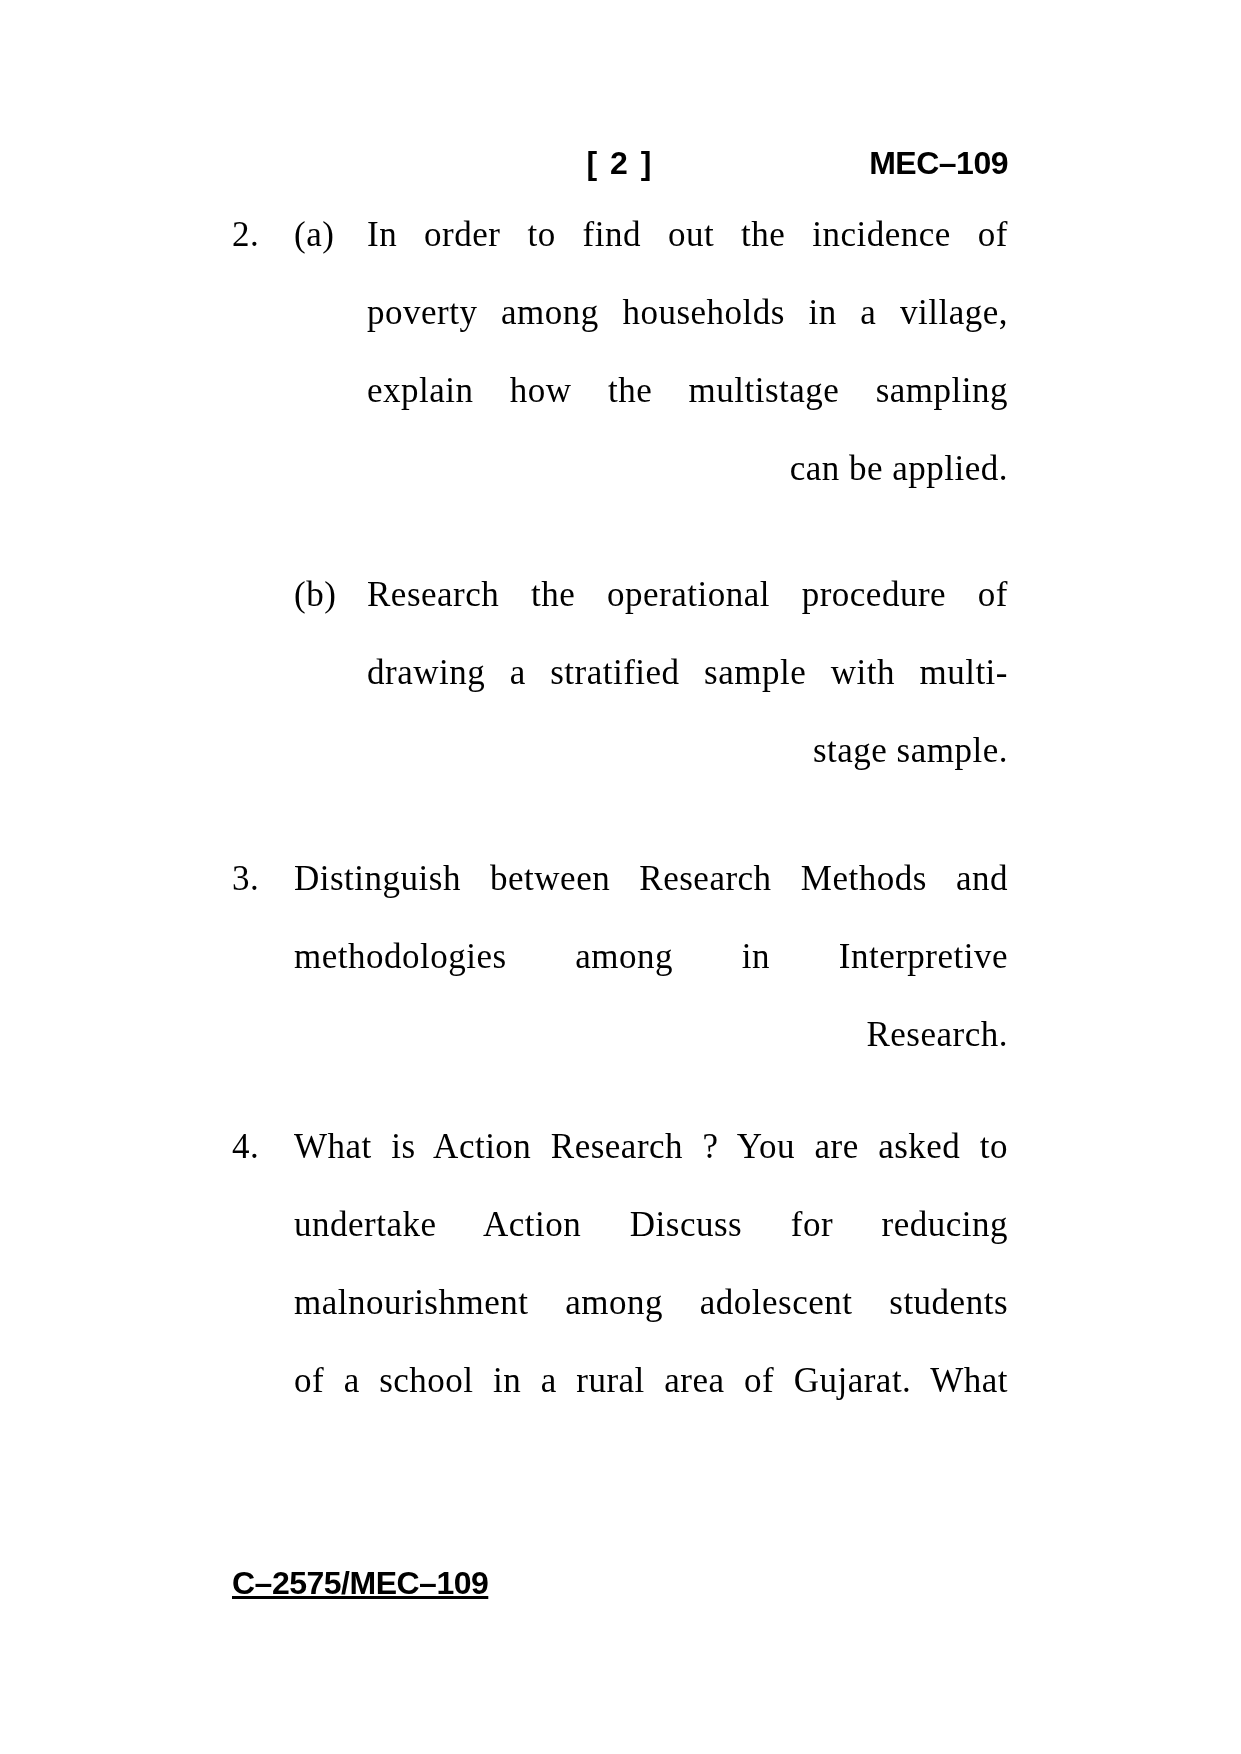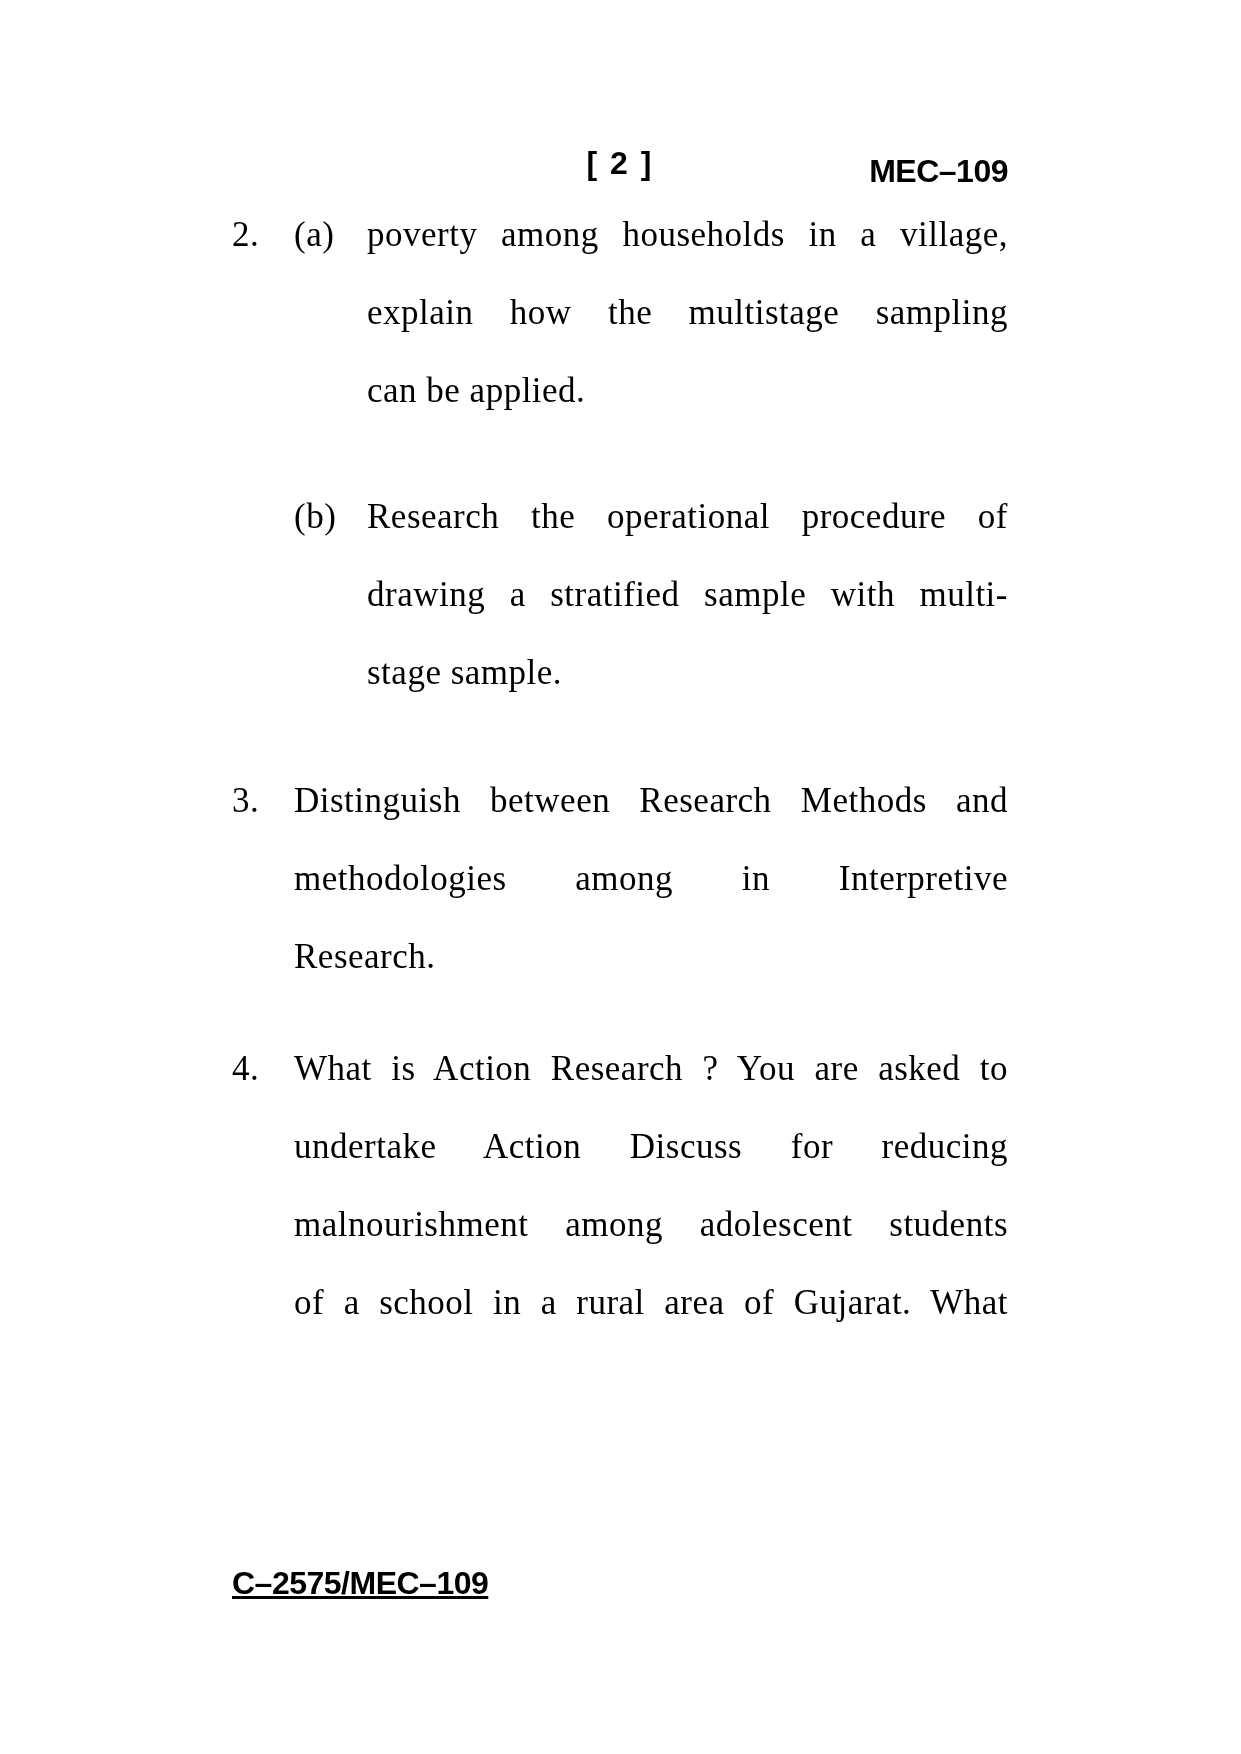--- a/index.html
+++ b/index.html
@@ -28,41 +28,40 @@
   .hdr-center {
     position: absolute;
     left: 0; right: 0;
     text-align: center;
     letter-spacing: 2px;
   }
   .hdr-right {
     position: absolute;
     right: 0;
     letter-spacing: -0.5px;
-    margin-top: 8px;
   }
   
   .content {
     position: absolute;
     top: 196px;
     left: 232px;
     width: 776px;
     font-size: 35px;
     line-height: 78px;
     letter-spacing: 0.5px;
   }
   .q { display: flex; }
   .qnum { width: 62px; flex: none; }
   .qbody { flex: 1; min-width: 0; }
   .qtext { flex: 1; min-width: 0; }
   .part { display: flex; }
   .plabel { width: 73px; flex: none; }
   .ptext { flex: 1; min-width: 0; }
   .line.just { text-align: justify; text-align-last: justify; text-justify: inter-word; }
-  .line.last { text-align: left; }
+  .line.last { text-align: right; }
   .gap-48 { margin-bottom: 48px; }
   .gap-50 { margin-bottom: 50px; }
   .gap-34 { margin-bottom: 34px; }
   
   .ftr {
     position: absolute;
     top: 1565px;
     left: 232px;
     font-family: "Liberation Sans", sans-serif;
     font-weight: bold;
@@ -83,20 +82,21 @@
 
   <main class="content">
 
     <section class="q gap-50">
       <div class="qnum">2.</div>
       <div class="qbody">
 
         <div class="part gap-48">
           <div class="plabel">(a)</div>
           <div class="ptext">
+            <div class="line just">In order to find out the incidence of</div>
             <div class="line just">poverty among households in a village,</div>
             <div class="line just">explain how the multistage sampling</div>
             <div class="line last">can be applied.</div>
           </div>
         </div>
 
         <div class="part">
           <div class="plabel">(b)</div>
           <div class="ptext">
             <div class="line just">Research the operational procedure of</div>

